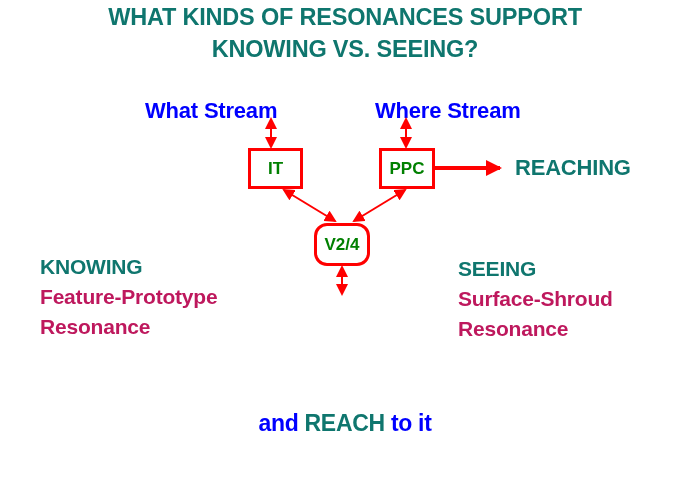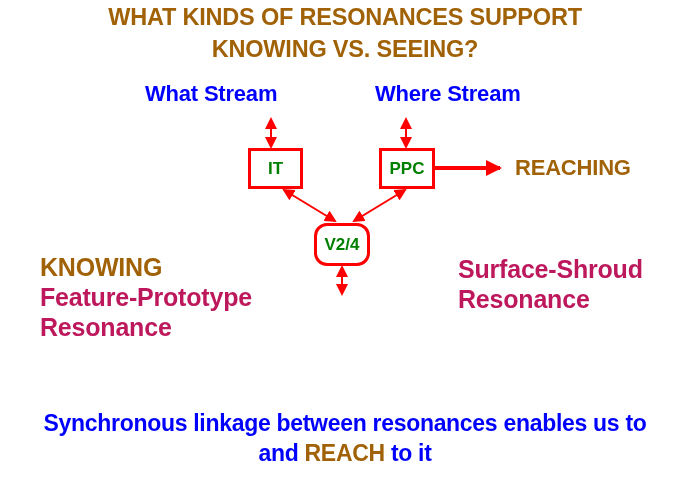--- a/index.html
+++ b/index.html
@@ -1,28 +1,28 @@
 <!DOCTYPE html>
 <html><head>
 <meta charset="utf-8">
 <style>
   html, body { margin: 0; padding: 0; background: #ffffff; }
   body { width: 690px; height: 498px; position: relative; overflow: hidden;
          font-family: "Liberation Sans", sans-serif; font-weight: bold; }
   .abs { position: absolute; white-space: nowrap; }
-  .red { color: #a16207; }
+  .red { color: #0f766e; }
   .green { color: #be185d; }
   .blue { color: #0000ff; }
   .title { left: 0; width: 690px; text-align: center; font-size: 23.5px; line-height: 32px; top: 1px; letter-spacing: -0.2px; }
-  .stream { font-size: 22px; top: 81px; letter-spacing: -0.2px; }
+  .stream { font-size: 22px; top: 98px; letter-spacing: -0.2px; }
   .box { position: absolute; border: 3px solid #ff0000; box-sizing: border-box;
          display: flex; align-items: center; justify-content: center;
          font-size: 17px; color: #008000; background: #fff; }
   .reaching { font-size: 22px; left: 515px; top: 155px; letter-spacing: -0.2px; }
-  .side { font-size: 25px; line-height: 30px; letter-spacing: -0.2px; }
+  .side { font-size: 21px; line-height: 30px; letter-spacing: -0.2px; }
   .bottom { left: 0; width: 690px; text-align: center; font-size: 23px; line-height: 30px; top: 408px; letter-spacing: -0.3px; }
   svg { position: absolute; left: 0; top: 0; }
 </style>
 </head>
 <body>
 
 <div class="abs title red">
   <div>WHAT KINDS OF RESONANCES SUPPORT</div>
   <div>KNOWING VS. SEEING?</div>
 </div>
@@ -59,20 +59,20 @@
 
 <div class="abs reaching red">REACHING</div>
 
 <div class="abs side" style="left:40px; top:252px;">
   <div class="red">KNOWING</div>
   <div class="green">Feature-Prototype</div>
   <div class="green">Resonance</div>
 </div>
 
 <div class="abs side" style="left:458px; top:254px;">
+  <div class="red">SEEING</div>
   <div class="green">Surface-Shroud</div>
   <div class="green">Resonance</div>
 </div>
 
 <div class="abs bottom blue">
-  <div style="white-space: pre;">Synchronous linkage between resonances enables us to</div>
   <div style="white-space: pre;"><span style="white-space: pre;">and </span><span class="red" style="white-space: pre;">REACH</span><span style="white-space: pre;"> to it</span></div>
 </div>
 
 </body></html>

